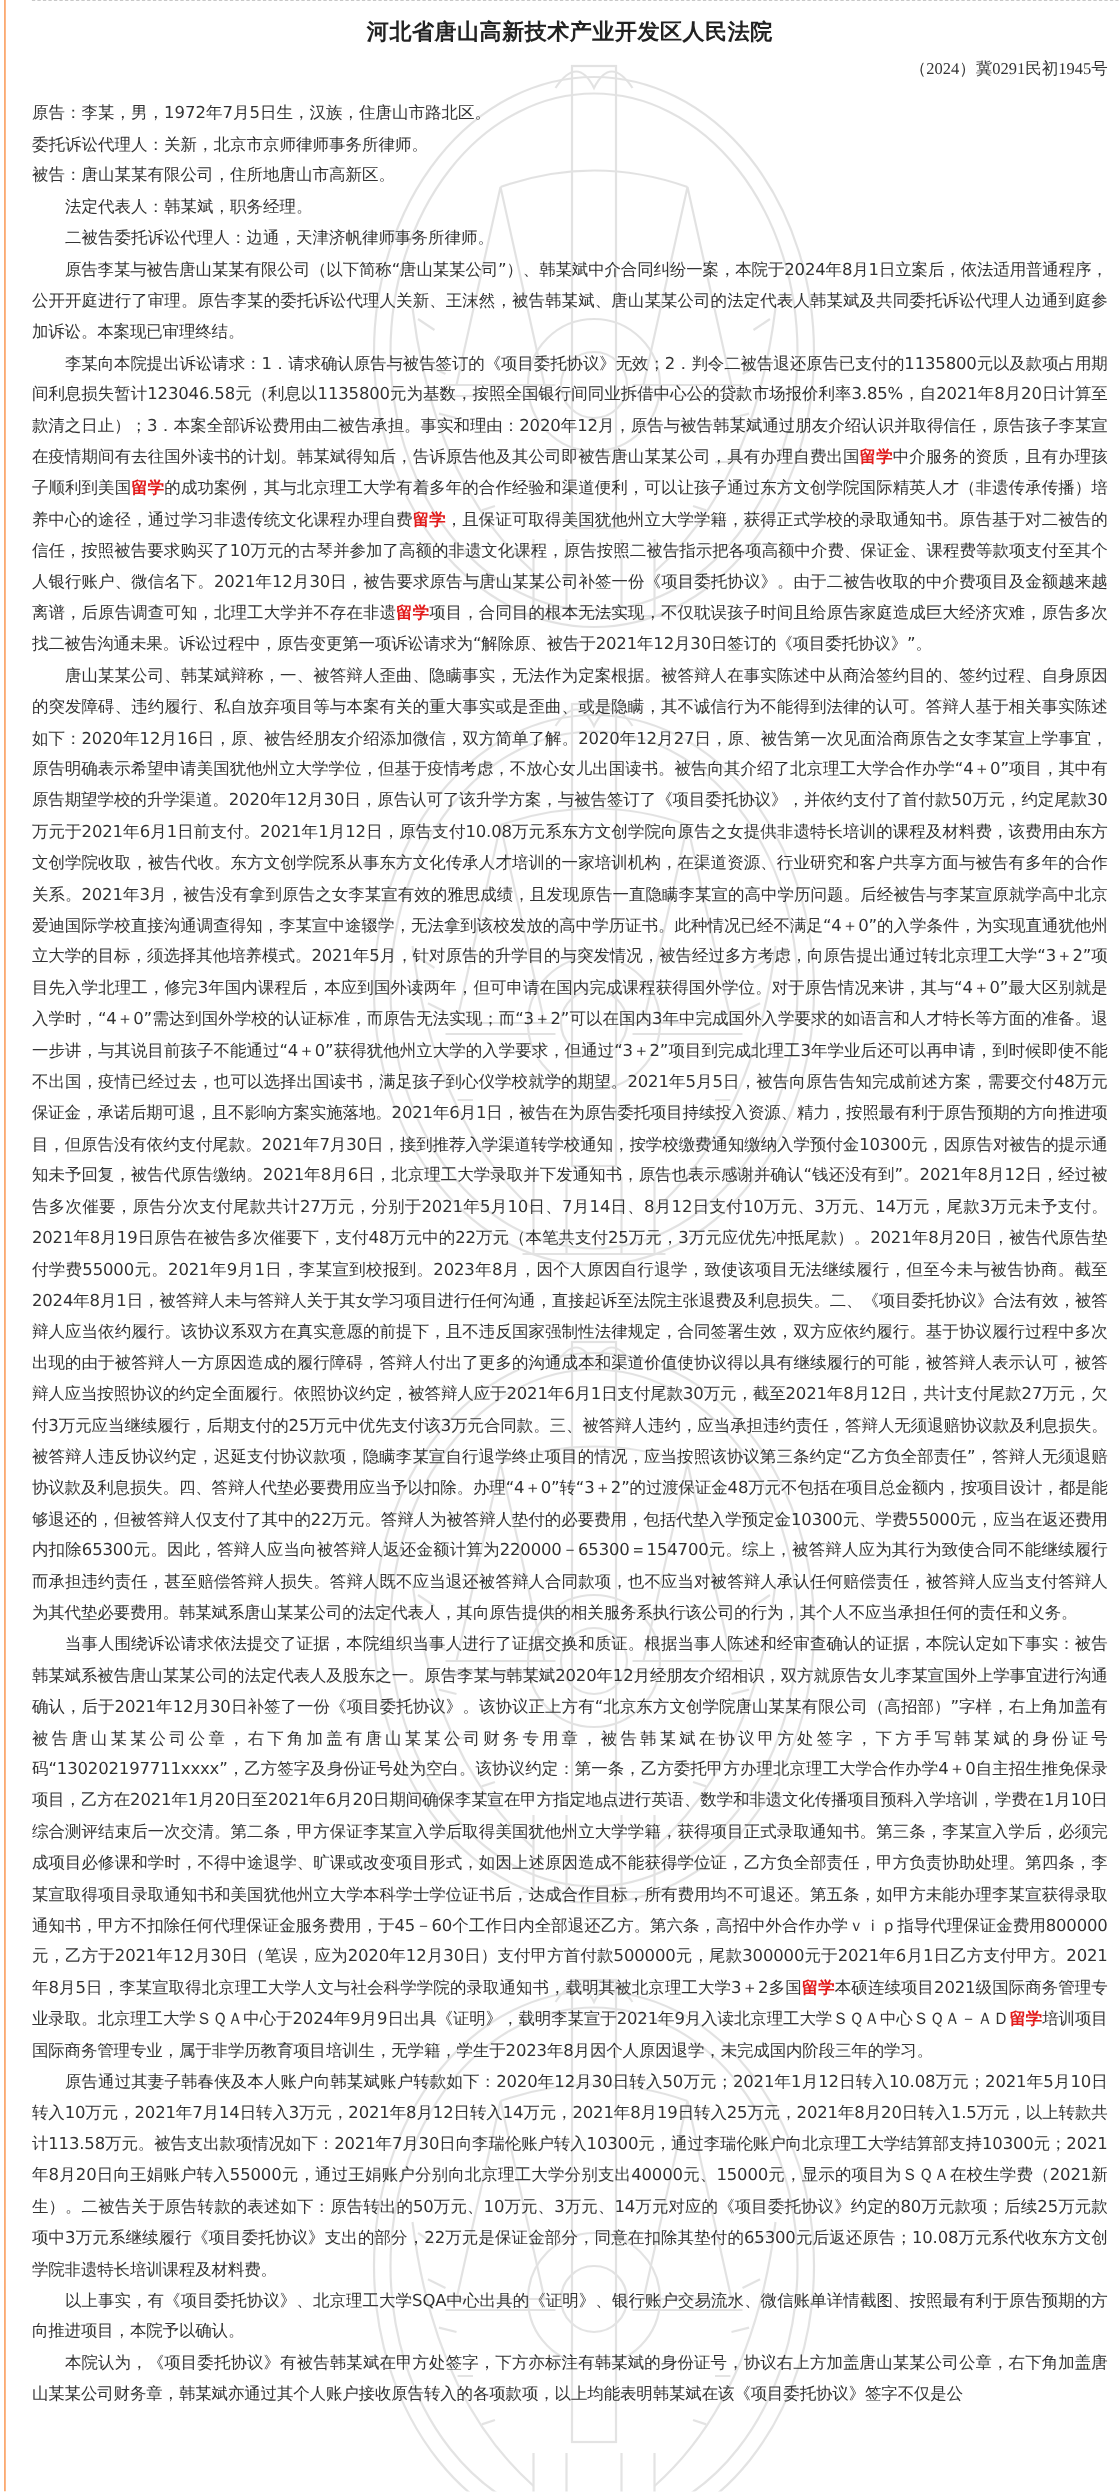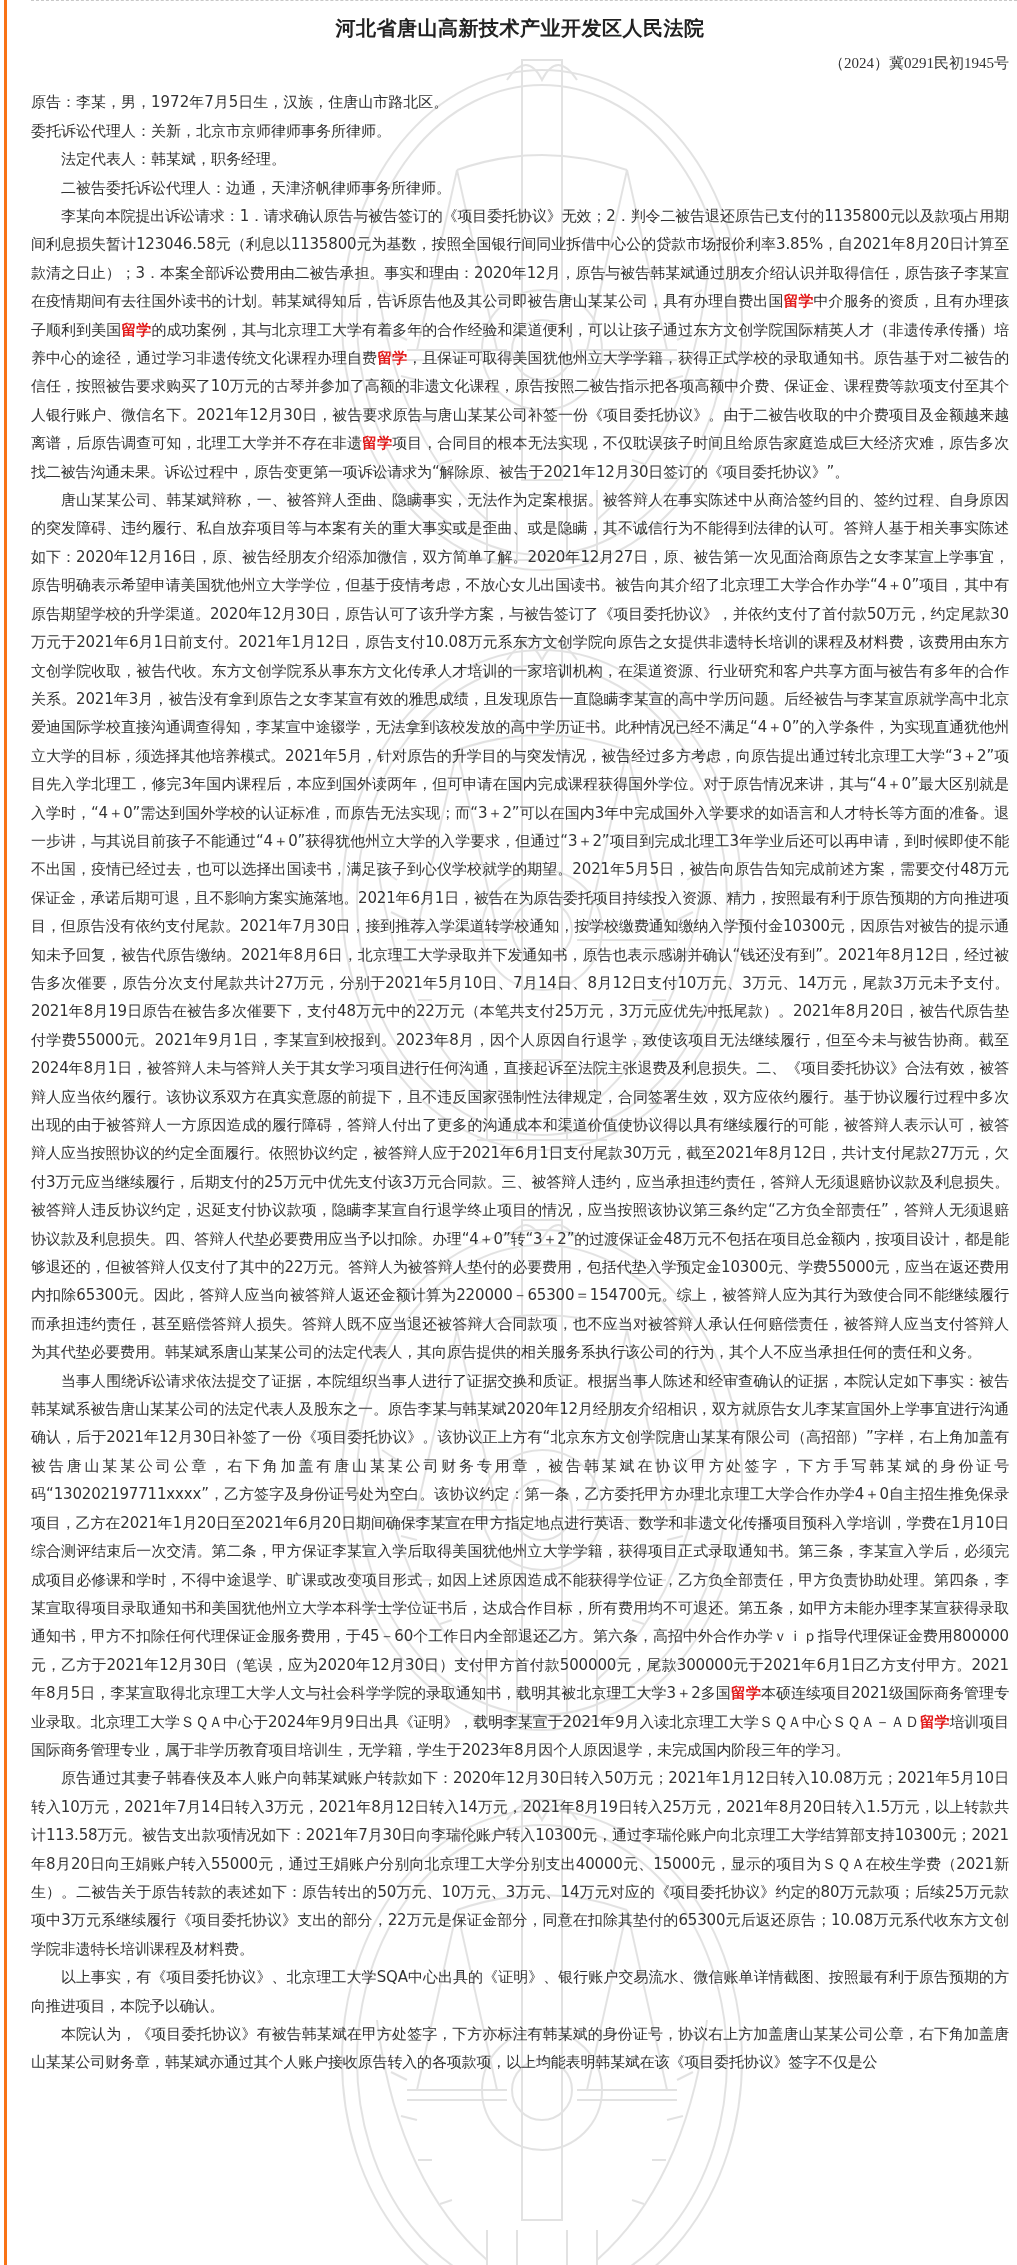--- a/index.html
+++ b/index.html
@@ -3,21 +3,21 @@
 <meta charset="utf-8">
 <style>
   html, body { margin: 0; padding: 0; background: #ffffff; }
   body {
     width: 1017px; height: 2265px; overflow: hidden; position: relative;
     font-family: "DejaVu Sans", "Liberation Sans", sans-serif;
     color: #333333;
   }
   .page {
     position: absolute; left: 4px; top: 0; width: 1013px; height: 2265px;
-    border-left: 3px solid #f97316;
+    border-left: 1px solid #f97316;
     box-sizing: border-box;
   }
   .top-rule {
     position: absolute; left: 24px; right: 0; top: 0; height: 0;
     border-top: 1px dashed #c8c8c8;
   }
   .watermark {
     position: absolute; left: 330px; width: 410px; height: 560px;
     opacity: 0.18; pointer-events: none;
   }
@@ -128,25 +128,27 @@
 </div>
     </div>
 
   <div class="content">
     <h1 class="court-title">河北省唐山高新技术产业开发区人民法院</h1>
     <div class="case-no">（2024）冀0291民初1945号</div>
 
     <div>
       <p class="party">原告：李某，男，1972年7月5日生，汉族，住唐山市路北区。</p>
       <p class="party">委托诉讼代理人：关新，北京市京师律师事务所律师。</p>
+      <p class="party">被告：唐山某某有限公司，住所地唐山市高新区。</p>
       <p class="party indent">法定代表人：韩某斌，职务经理。</p>
       <p class="party indent">二被告委托诉讼代理人：边通，天津济帆律师事务所律师。</p>
     </div>
 
     <div>
+      <p class="para hlpara">原告李某与被告唐山某某有限公司（以下简称“唐山某某公司”）、韩某斌中介合同纠纷一案，本院于2024年8月1日立案后，依法适用普通程序，公开开庭进行了审理。原告李某的委托诉讼代理人关新、王沫然，被告韩某斌、唐山某某公司的法定代表人韩某斌及共同委托诉讼代理人边通到庭参加诉讼。本案现已审理终结。</p>
       <p class="para hlpara">李某向本院提出诉讼请求：1．请求确认原告与被告签订的《项目委托协议》无效；2．判令二被告退还原告已支付的1135800元以及款项占用期间利息损失暂计123046.58元（利息以1135800元为基数，按照全国银行间同业拆借中心公的贷款市场报价利率3.85%，自2021年8月20日计算至款清之日止）；3．本案全部诉讼费用由二被告承担。事实和理由：2020年12月，原告与被告韩某斌通过朋友介绍认识并取得信任，原告孩子李某宣在疫情期间有去往国外读书的计划。韩某斌得知后，告诉原告他及其公司即被告唐山某某公司，具有办理自费出国<span class="hl" style="color: rgb(226, 27, 27);">留学</span>中介服务的资质，且有办理孩子顺利到美国<span class="hl" style="color: rgb(226, 27, 27);">留学</span>的成功案例，其与北京理工大学有着多年的合作经验和渠道便利，可以让孩子通过东方文创学院国际精英人才（非遗传承传播）培养中心的途径，通过学习非遗传统文化课程办理自费<span class="hl" style="color: rgb(226, 27, 27);">留学</span>，且保证可取得美国犹他州立大学学籍，获得正式学校的录取通知书。原告基于对二被告的信任，按照被告要求购买了10万元的古琴并参加了高额的非遗文化课程，原告按照二被告指示把各项高额中介费、保证金、课程费等款项支付至其个人银行账户、微信名下。2021年12月30日，被告要求原告与唐山某某公司补签一份《项目委托协议》。由于二被告收取的中介费项目及金额越来越离谱，后原告调查可知，北理工大学并不存在非遗<span class="hl" style="color: rgb(226, 27, 27);">留学</span>项目，合同目的根本无法实现，不仅耽误孩子时间且给原告家庭造成巨大经济灾难，原告多次找二被告沟通未果。诉讼过程中，原告变更第一项诉讼请求为“解除原、被告于2021年12月30日签订的《项目委托协议》”。</p>
       <p class="para hlpara">唐山某某公司、韩某斌辩称，一、被答辩人歪曲、隐瞒事实，无法作为定案根据。被答辩人在事实陈述中从商洽签约目的、签约过程、自身原因的突发障碍、违约履行、私自放弃项目等与本案有关的重大事实或是歪曲、或是隐瞒，其不诚信行为不能得到法律的认可。答辩人基于相关事实陈述如下：2020年12月16日，原、被告经朋友介绍添加微信，双方简单了解。2020年12月27日，原、被告第一次见面洽商原告之女李某宣上学事宜，原告明确表示希望申请美国犹他州立大学学位，但基于疫情考虑，不放心女儿出国读书。被告向其介绍了北京理工大学合作办学“4＋0”项目，其中有原告期望学校的升学渠道。2020年12月30日，原告认可了该升学方案，与被告签订了《项目委托协议》，并依约支付了首付款50万元，约定尾款30万元于2021年6月1日前支付。2021年1月12日，原告支付10.08万元系东方文创学院向原告之女提供非遗特长培训的课程及材料费，该费用由东方文创学院收取，被告代收。东方文创学院系从事东方文化传承人才培训的一家培训机构，在渠道资源、行业研究和客户共享方面与被告有多年的合作关系。2021年3月，被告没有拿到原告之女李某宣有效的雅思成绩，且发现原告一直隐瞒李某宣的高中学历问题。后经被告与李某宣原就学高中北京爱迪国际学校直接沟通调查得知，李某宣中途辍学，无法拿到该校发放的高中学历证书。此种情况已经不满足“4＋0”的入学条件，为实现直通犹他州立大学的目标，须选择其他培养模式。2021年5月，针对原告的升学目的与突发情况，被告经过多方考虑，向原告提出通过转北京理工大学“3＋2”项目先入学北理工，修完3年国内课程后，本应到国外读两年，但可申请在国内完成课程获得国外学位。对于原告情况来讲，其与“4＋0”最大区别就是入学时，“4＋0”需达到国外学校的认证标准，而原告无法实现；而“3＋2”可以在国内3年中完成国外入学要求的如语言和人才特长等方面的准备。退一步讲，与其说目前孩子不能通过“4＋0”获得犹他州立大学的入学要求，但通过“3＋2”项目到完成北理工3年学业后还可以再申请，到时候即使不能不出国，疫情已经过去，也可以选择出国读书，满足孩子到心仪学校就学的期望。2021年5月5日，被告向原告告知完成前述方案，需要交付48万元保证金，承诺后期可退，且不影响方案实施落地。2021年6月1日，被告在为原告委托项目持续投入资源、精力，按照最有利于原告预期的方向推进项目，但原告没有依约支付尾款。2021年7月30日，接到推荐入学渠道转学校通知，按学校缴费通知缴纳入学预付金10300元，因原告对被告的提示通知未予回复，被告代原告缴纳。2021年8月6日，北京理工大学录取并下发通知书，原告也表示感谢并确认“钱还没有到”。2021年8月12日，经过被告多次催要，原告分次支付尾款共计27万元，分别于2021年5月10日、7月14日、8月12日支付10万元、3万元、14万元，尾款3万元未予支付。2021年8月19日原告在被告多次催要下，支付48万元中的22万元（本笔共支付25万元，3万元应优先冲抵尾款）。2021年8月20日，被告代原告垫付学费55000元。2021年9月1日，李某宣到校报到。2023年8月，因个人原因自行退学，致使该项目无法继续履行，但至今未与被告协商。截至2024年8月1日，被答辩人未与答辩人关于其女学习项目进行任何沟通，直接起诉至法院主张退费及利息损失。二、《项目委托协议》合法有效，被答辩人应当依约履行。该协议系双方在真实意愿的前提下，且不违反国家强制性法律规定，合同签署生效，双方应依约履行。基于协议履行过程中多次出现的由于被答辩人一方原因造成的履行障碍，答辩人付出了更多的沟通成本和渠道价值使协议得以具有继续履行的可能，被答辩人表示认可，被答辩人应当按照协议的约定全面履行。依照协议约定，被答辩人应于2021年6月1日支付尾款30万元，截至2021年8月12日，共计支付尾款27万元，欠付3万元应当继续履行，后期支付的25万元中优先支付该3万元合同款。三、被答辩人违约，应当承担违约责任，答辩人无须退赔协议款及利息损失。被答辩人违反协议约定，迟延支付协议款项，隐瞒李某宣自行退学终止项目的情况，应当按照该协议第三条约定“乙方负全部责任”，答辩人无须退赔协议款及利息损失。四、答辩人代垫必要费用应当予以扣除。办理“4＋0”转“3＋2”的过渡保证金48万元不包括在项目总金额内，按项目设计，都是能够退还的，但被答辩人仅支付了其中的22万元。答辩人为被答辩人垫付的必要费用，包括代垫入学预定金10300元、学费55000元，应当在返还费用内扣除65300元。因此，答辩人应当向被答辩人返还金额计算为220000－65300＝154700元。综上，被答辩人应为其行为致使合同不能继续履行而承担违约责任，甚至赔偿答辩人损失。答辩人既不应当退还被答辩人合同款项，也不应当对被答辩人承认任何赔偿责任，被答辩人应当支付答辩人为其代垫必要费用。韩某斌系唐山某某公司的法定代表人，其向原告提供的相关服务系执行该公司的行为，其个人不应当承担任何的责任和义务。</p>
       <p class="para hlpara">当事人围绕诉讼请求依法提交了证据，本院组织当事人进行了证据交换和质证。根据当事人陈述和经审查确认的证据，本院认定如下事实：被告韩某斌系被告唐山某某公司的法定代表人及股东之一。原告李某与韩某斌2020年12月经朋友介绍相识，双方就原告女儿李某宣国外上学事宜进行沟通确认，后于2021年12月30日补签了一份《项目委托协议》。该协议正上方有“北京东方文创学院唐山某某有限公司（高招部）”字样，右上角加盖有被告唐山某某公司公章，右下角加盖有唐山某某公司财务专用章，被告韩某斌在协议甲方处签字，下方手写韩某斌的身份证号码“130202197711xxxx”，乙方签字及身份证号处为空白。该协议约定：第一条，乙方委托甲方办理北京理工大学合作办学4＋0自主招生推免保录项目，乙方在2021年1月20日至2021年6月20日期间确保李某宣在甲方指定地点进行英语、数学和非遗文化传播项目预科入学培训，学费在1月10日综合测评结束后一次交清。第二条，甲方保证李某宣入学后取得美国犹他州立大学学籍，获得项目正式录取通知书。第三条，李某宣入学后，必须完成项目必修课和学时，不得中途退学、旷课或改变项目形式，如因上述原因造成不能获得学位证，乙方负全部责任，甲方负责协助处理。第四条，李某宣取得项目录取通知书和美国犹他州立大学本科学士学位证书后，达成合作目标，所有费用均不可退还。第五条，如甲方未能办理李某宣获得录取通知书，甲方不扣除任何代理保证金服务费用，于45－60个工作日内全部退还乙方。第六条，高招中外合作办学ｖｉｐ指导代理保证金费用800000元，乙方于2021年12月30日（笔误，应为2020年12月30日）支付甲方首付款500000元，尾款300000元于2021年6月1日乙方支付甲方。2021年8月5日，李某宣取得北京理工大学人文与社会科学学院的录取通知书，载明其被北京理工大学3＋2多国<span class="hl" style="color: rgb(226, 27, 27);">留学</span>本硕连续项目2021级国际商务管理专业录取。北京理工大学ＳＱＡ中心于2024年9月9日出具《证明》，载明李某宣于2021年9月入读北京理工大学ＳＱＡ中心ＳＱＡ－ＡＤ<span class="hl" style="color: rgb(226, 27, 27);">留学</span>培训项目国际商务管理专业，属于非学历教育项目培训生，无学籍，学生于2023年8月因个人原因退学，未完成国内阶段三年的学习。</p>
       <p class="para hlpara">原告通过其妻子韩春侠及本人账户向韩某斌账户转款如下：2020年12月30日转入50万元；2021年1月12日转入10.08万元；2021年5月10日转入10万元，2021年7月14日转入3万元，2021年8月12日转入14万元，2021年8月19日转入25万元，2021年8月20日转入1.5万元，以上转款共计113.58万元。被告支出款项情况如下：2021年7月30日向李瑞伦账户转入10300元，通过李瑞伦账户向北京理工大学结算部支持10300元；2021年8月20日向王娟账户转入55000元，通过王娟账户分别向北京理工大学分别支出40000元、15000元，显示的项目为ＳＱＡ在校生学费（2021新生）。二被告关于原告转款的表述如下：原告转出的50万元、10万元、3万元、14万元对应的《项目委托协议》约定的80万元款项；后续25万元款项中3万元系继续履行《项目委托协议》支出的部分，22万元是保证金部分，同意在扣除其垫付的65300元后返还原告；10.08万元系代收东方文创学院非遗特长培训课程及材料费。</p>
       <p class="para hlpara">以上事实，有《项目委托协议》、北京理工大学SQA中心出具的《证明》、银行账户交易流水、微信账单详情截图、按照最有利于原告预期的方向推进项目，本院予以确认。</p>
       <p class="para hlpara">本院认为，《项目委托协议》有被告韩某斌在甲方处签字，下方亦标注有韩某斌的身份证号，协议右上方加盖唐山某某公司公章，右下角加盖唐山某某公司财务章，韩某斌亦通过其个人账户接收原告转入的各项款项，以上均能表明韩某斌在该《项目委托协议》签字不仅是公</p>
     </div>
   </div>
 </div>
 

